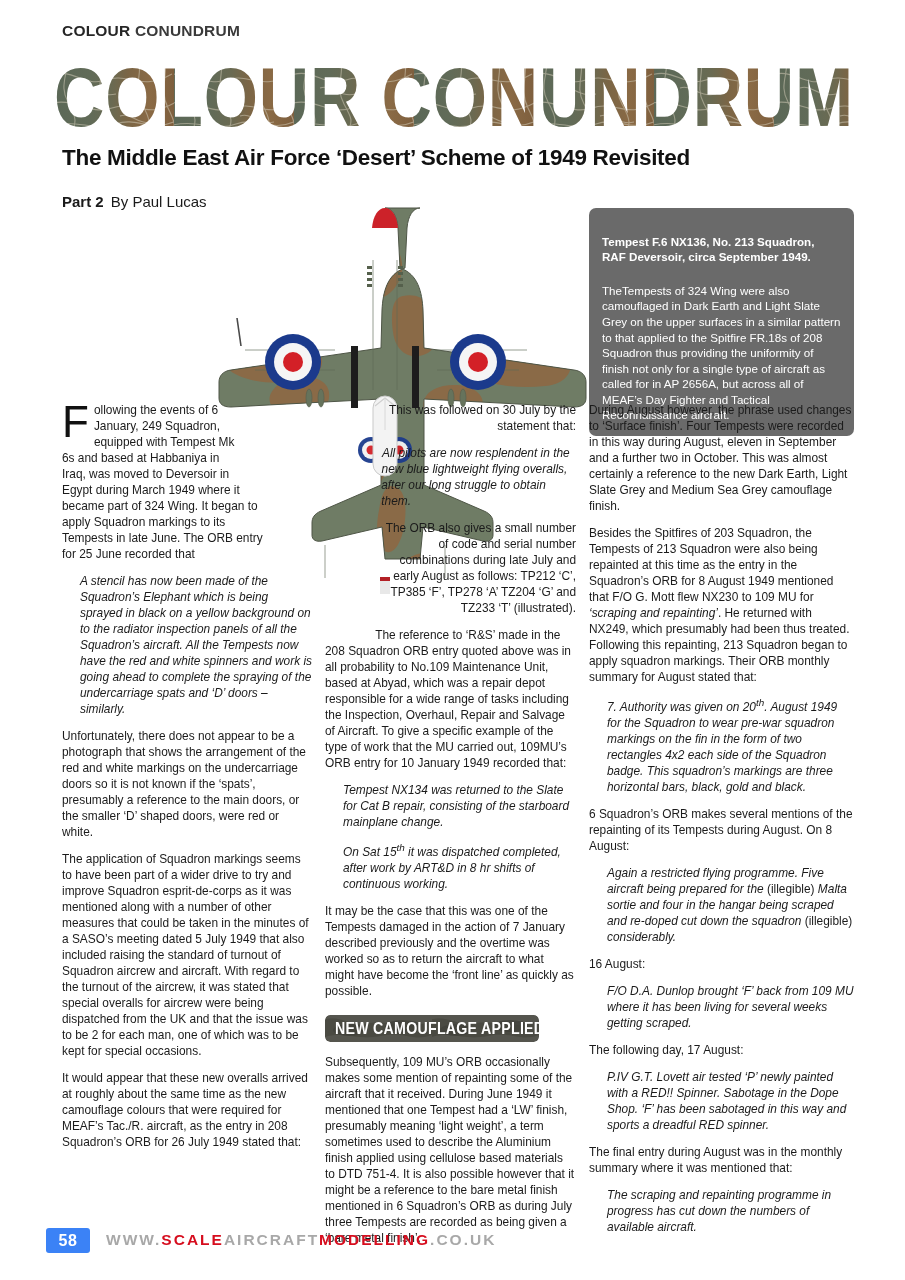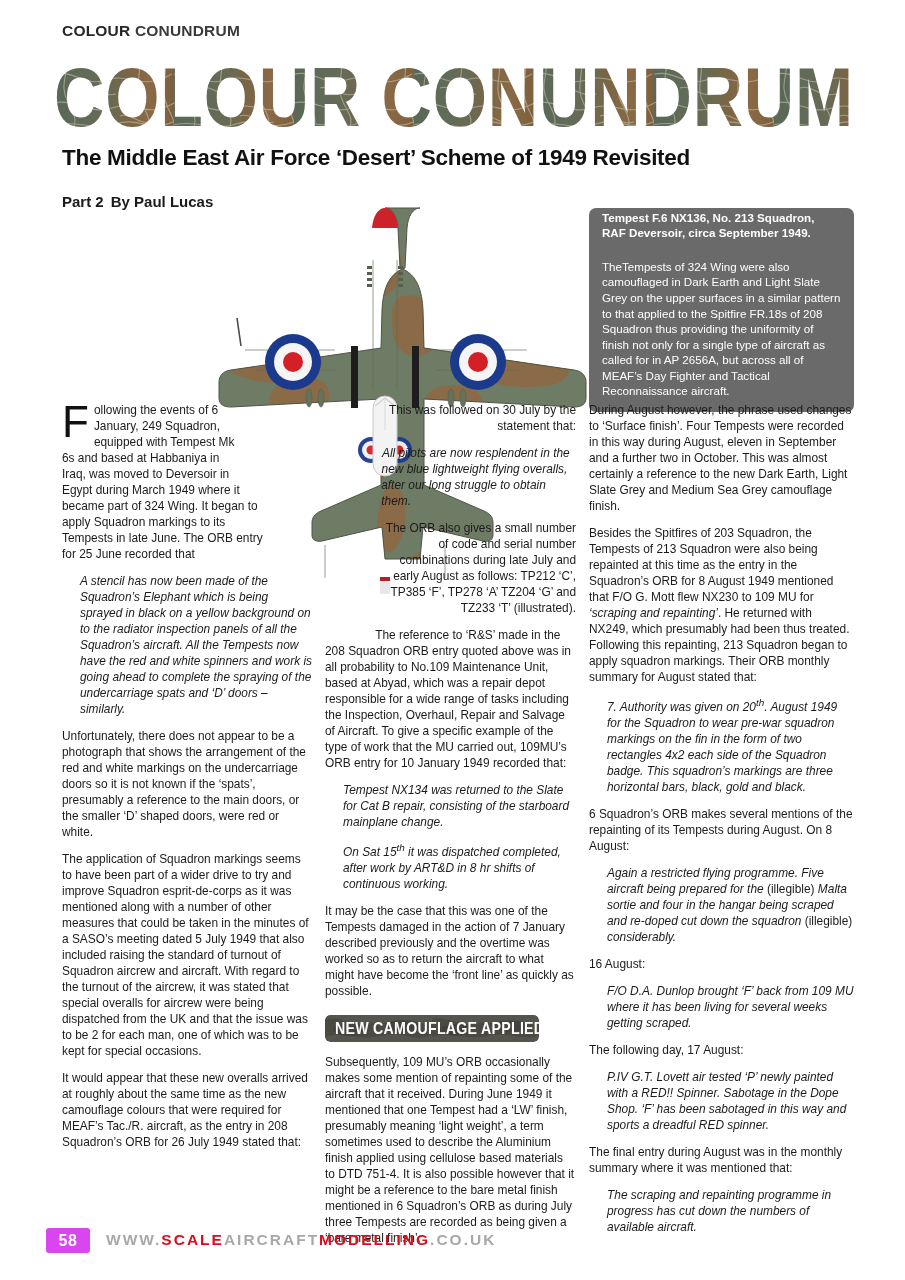--- a/index.html
+++ b/index.html
@@ -33,34 +33,34 @@
     position: absolute; left: 62px; top: 145px; width: 790px;
     font-size: 22.5px; font-weight: bold; letter-spacing: -0.3px;
     color: #111; white-space: nowrap;
   }
 
   .byline {
     position: absolute; left: 62px; top: 193px;
     font-size: 15px; color: #1a1a1a;
   }
   .byline .part { font-weight: bold; }
-  .byline .who { font-weight: bold; padding-left: 7px; }
+  .byline .who { font-weight: normal; padding-left: 7px; }
 
   
   .artwork {
     position: absolute; left: 175px; top: 200px; width: 420px; height: 420px;
   }
   .artwork svg { display: block; }
 
   
   .captionbox {
     position: absolute; left: 589px; top: 208px; width: 265px;
     background: #6a6a6a; color: #fff;
     border-radius: 7px;
-    padding: 2px 13px 13px 13px;
+    padding: 26px 13px 13px 13px;
   }
   .captionbox .cap-title {
     font-weight: bold; font-size: 11.6px; line-height: 1.33;
     margin-bottom: 7px;
   }
   .captionbox .cap-body {
     font-size: 11.6px; line-height: 1.345; margin-top: 18px;
   }
 
   
@@ -115,21 +115,21 @@
     font-family: "Liberation Sans Narrow", "Liberation Sans", sans-serif;
     transform-origin: left center;
     transform: translateY(-50%) scaleX(0.86);
     white-space: nowrap;
   }
 
   
   .footer { position: absolute; left: 0; bottom: 26px; width: 905px; height: 26px; }
   .pagenum {
     position: absolute; left: 46px; top: 0;
-    width: 44px; height: 25px; background: #d946ef;
+    width: 44px; height: 25px; background: #3b82f6;
     border-radius: 3px;
     color: #ffffff; font-weight: bold; font-size: 16px;
     display: flex; align-items: center; justify-content: center;
     letter-spacing: .5px;
   }
   .footurl {
     position: absolute; left: 106px; top: 3px;
     font-size: 15.5px; font-weight: bold; letter-spacing: 2.0px;
     color: #a8a8a8;
   }

